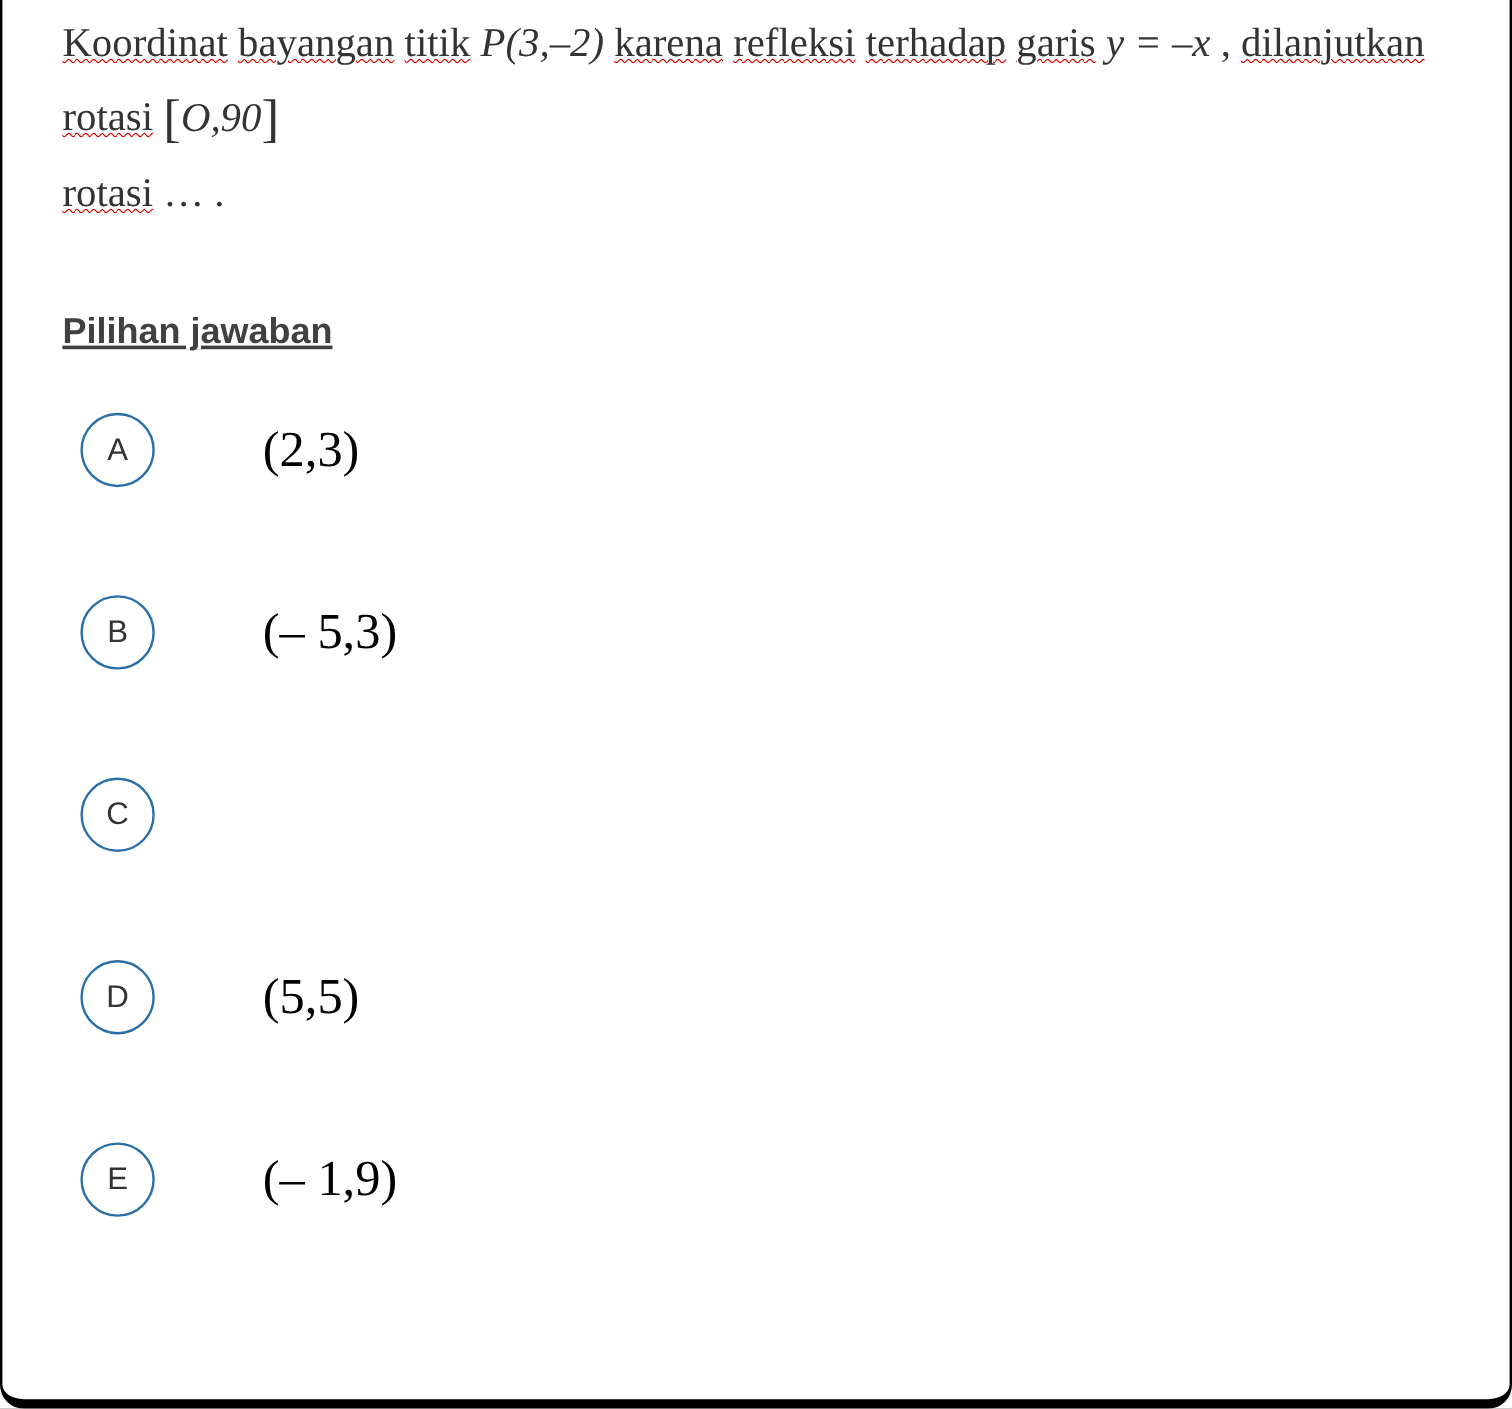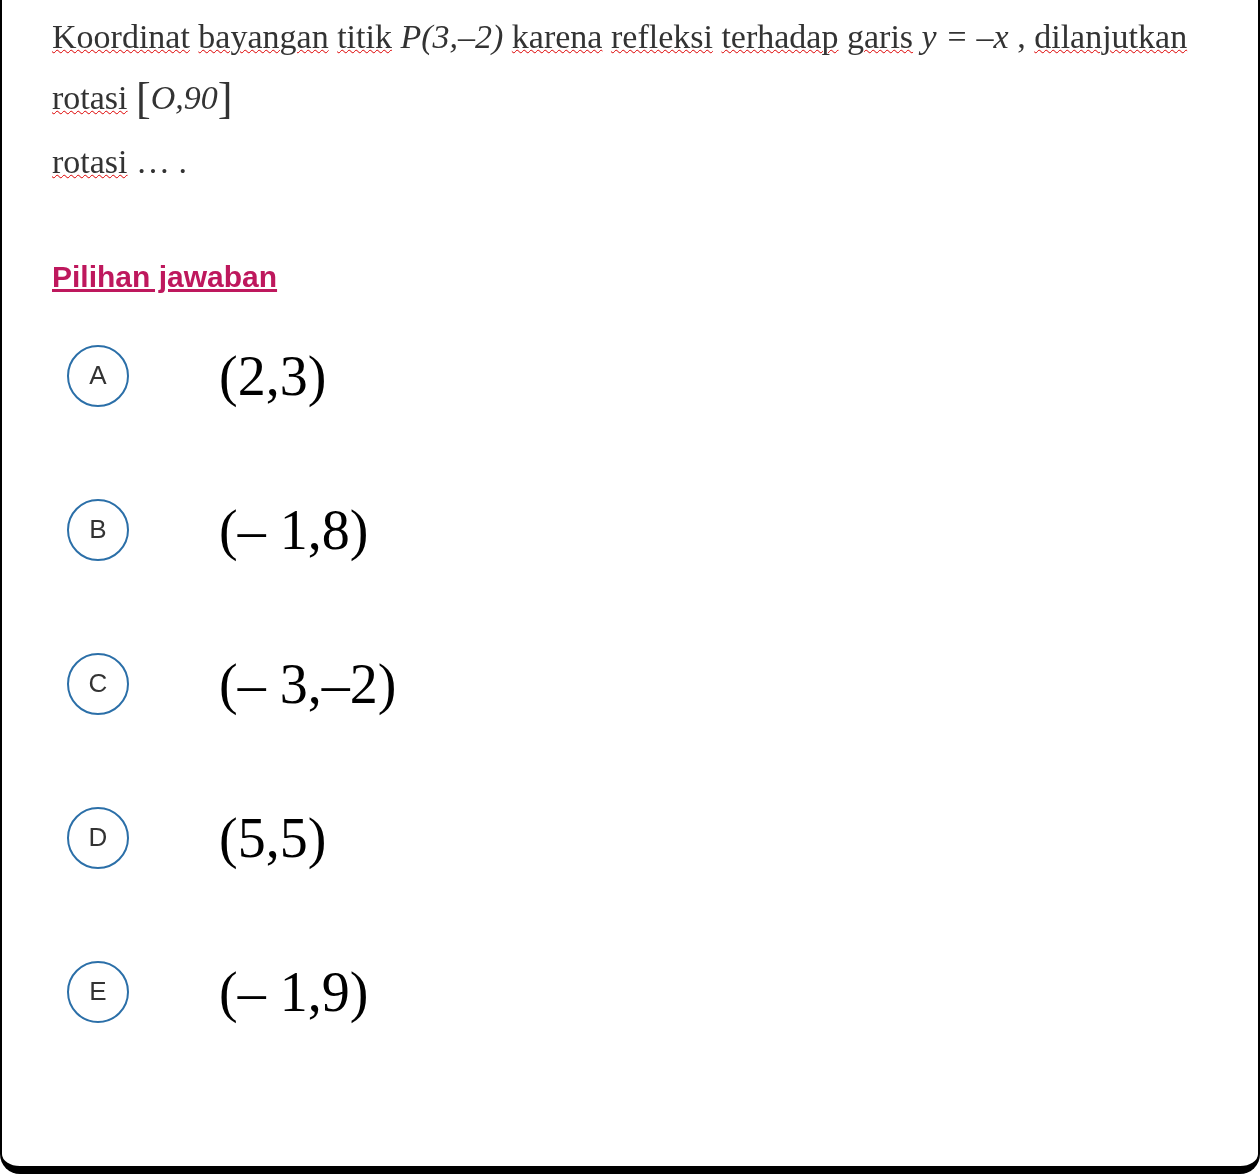--- a/index.html
+++ b/index.html
@@ -42,21 +42,21 @@
       font-style: italic;
     }
     .math {
       font-family: 'Times New Roman', Times, serif;
     }
     .section-heading {
       font-family: Arial, Helvetica, sans-serif;
       font-size: 30px;
       font-weight: bold;
       text-decoration: underline;
-      color: #be185d;
+      color: #404040;
       margin-bottom: 50px;
     }
     .options {
       padding-left: 15px;
     }
     .option-row {
       display: flex;
       align-items: center;
       margin-bottom: 90px;
     }
@@ -70,21 +70,21 @@
       justify-content: center;
       font-family: Arial, Helvetica, sans-serif;
       font-size: 26px;
       color: #333;
       background: #fff;
       cursor: pointer;
       flex-shrink: 0;
     }
     .option-text {
       font-family: 'Times New Roman', Times, serif;
-      font-size: 56px;
+      font-size: 42px;
       color: #000;
       margin-left: 90px;
     }
     .bracket {
       font-size: 1.3em;
       vertical-align: -0.1em;
     }
   </style>
 </head>
 <body>
@@ -115,25 +115,24 @@
 
   <div class="section-heading">Pilihan jawaban</div>
 
   <div class="options">
     <div class="option-row">
       <div class="option-circle">A</div>
       <div class="option-text">(2,3)</div>
     </div>
     <div class="option-row">
       <div class="option-circle">B</div>
-      <div class="option-text">(– 1,8)</div>
+      <div class="option-text">(– 5,3)</div>
     </div>
     <div class="option-row">
       <div class="option-circle">C</div>
-      <div class="option-text">(– 3,–2)</div>
     </div>
     <div class="option-row">
       <div class="option-circle">D</div>
       <div class="option-text">(5,5)</div>
     </div>
     <div class="option-row">
       <div class="option-circle">E</div>
       <div class="option-text">(– 1,9)</div>
     </div>
   </div>

